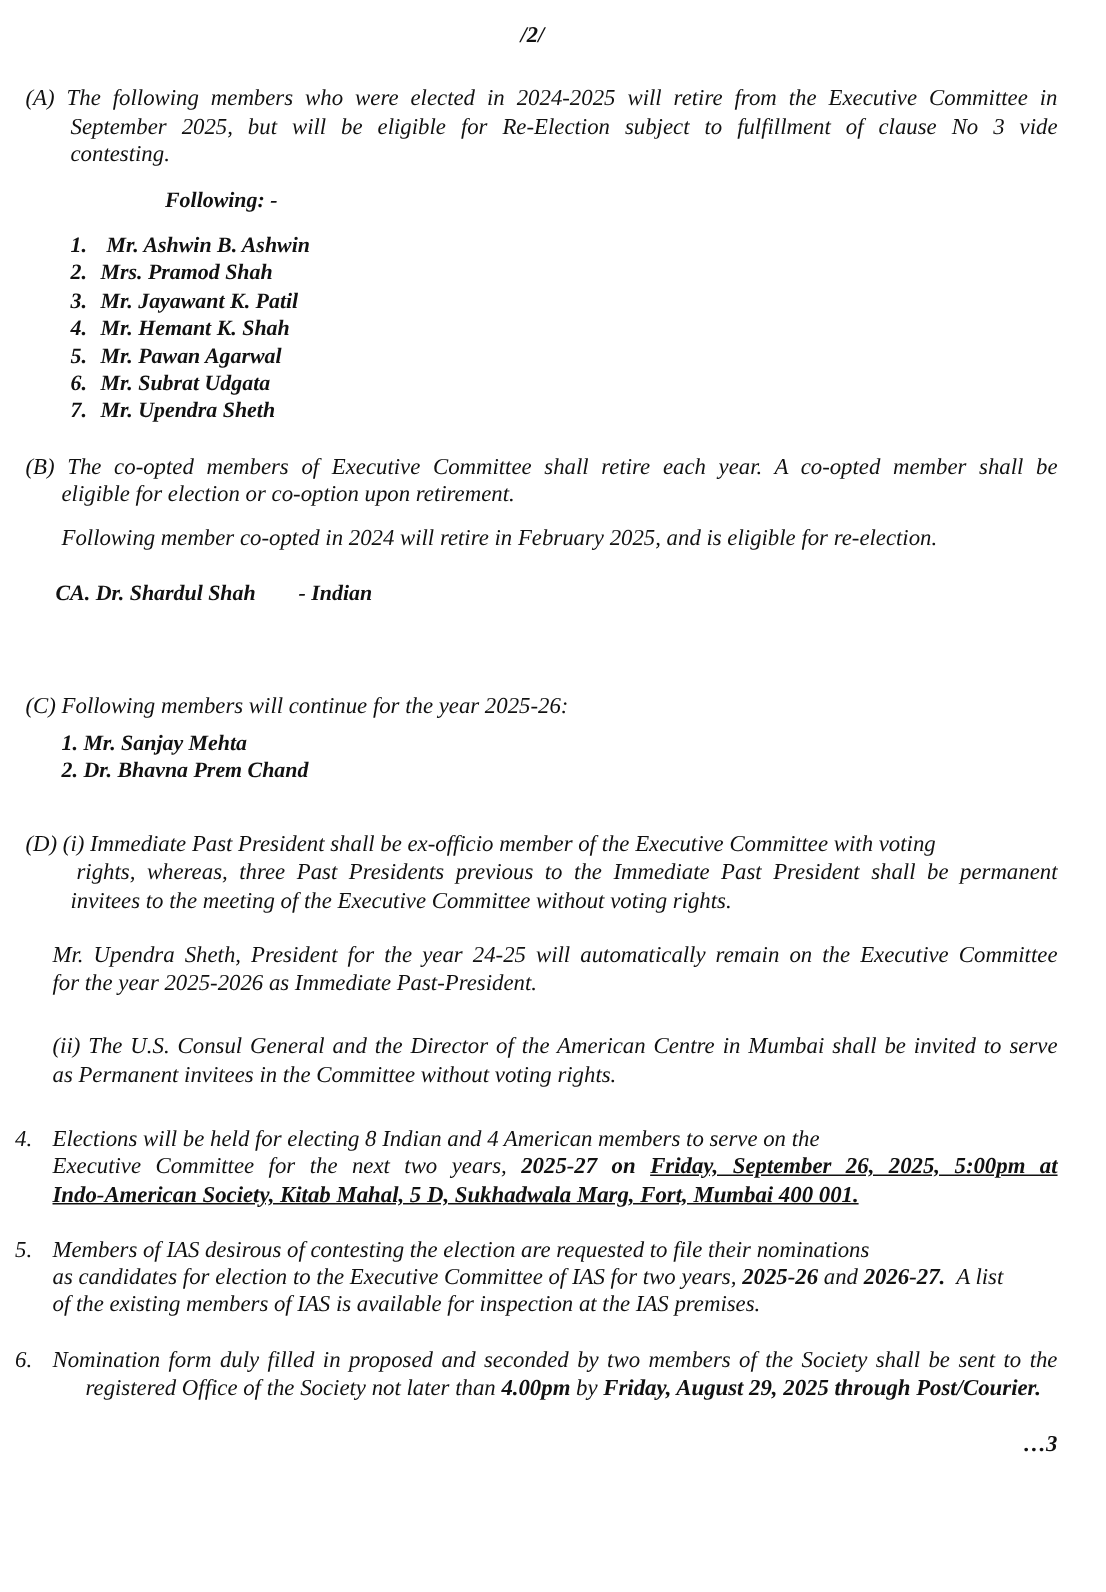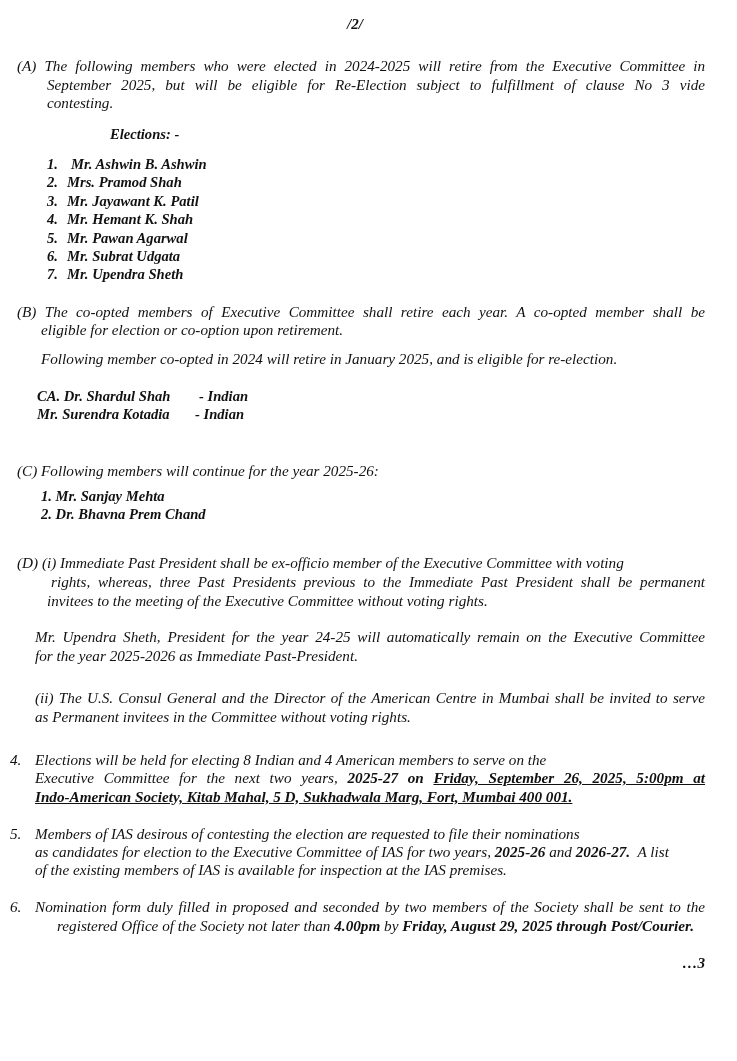--- a/index.html
+++ b/index.html
@@ -23,44 +23,43 @@
 <div class="abs page-no">/2/</div>
 
 <div>
   <div class="abs it justall" style="left:17px; top:57px; width:688px;">
     <span>(A)</span>
     <span>The following members who were elected in 2024-2025 will retire from the Executive Committee in</span>
   </div>
   <div class="abs it justall" style="left:47px; top:76px; width:658px;">September 2025, but will be eligible for Re-Election subject to fulfillment of clause No 3 vide</div>
   <div class="abs it" style="left:47px; top:94px;">contesting.</div>
 
-  <div class="abs bi" style="left:110px; top:125px;">Elections: -</div>
+  <div class="abs bi" style="left:110px; top:125px;">Following: -</div>
 
   <div class="abs bi list-bi" style="left:47px; top:155px;">
     <div><span class="num" style="width:24px">1.</span><span>Mr. Ashwin B. Ashwin</span></div>
     <div><span class="num" style="width:20px">2.</span><span>Mrs. Pramod Shah</span></div>
     <div><span class="num" style="width:20px">3.</span><span>Mr. Jayawant K. Patil</span></div>
     <div><span class="num" style="width:20px">4.</span><span>Mr. Hemant K. Shah</span></div>
     <div><span class="num" style="width:20px">5.</span><span>Mr. Pawan Agarwal</span></div>
     <div><span class="num" style="width:20px">6.</span><span>Mr. Subrat Udgata</span></div>
     <div><span class="num" style="width:20px">7.</span><span>Mr. Upendra Sheth</span></div>
   </div>
 </div>
 
 <div>
   <div class="abs it justall" style="left:17px; top:303px; width:688px;">
     <span>(B)</span>
     <span>The co-opted members of Executive Committee shall retire each year. A co-opted member shall be</span>
   </div>
   <div class="abs it" style="left:41px; top:321px;">eligible for election or co-option upon retirement.</div>
-  <div class="abs it" style="left:41px; top:350px;">Following member co-opted in 2024 will retire in January 2025, and is eligible for re-election.</div>
+  <div class="abs it" style="left:41px; top:350px;">Following member co-opted in 2024 will retire in February 2025, and is eligible for re-election.</div>
 
   <div class="abs bi list-bi" style="left:37px; top:387px;">
     <div><span class="num" style="width:162px">CA. Dr. Shardul Shah</span><span>- Indian</span></div>
-    <div><span class="num" style="width:158px">Mr. Surendra Kotadia</span><span>- Indian</span></div>
   </div>
 </div>
 
 <div>
   <div class="abs it" style="left:17px; top:462px;">
     <span>(C)</span>
     <span>Following members will continue for the year 2025-26:</span>
   </div>
   <div class="abs bi list-bi" style="left:41px; top:487px;">
     <div>1. Mr. Sanjay Mehta</div>

